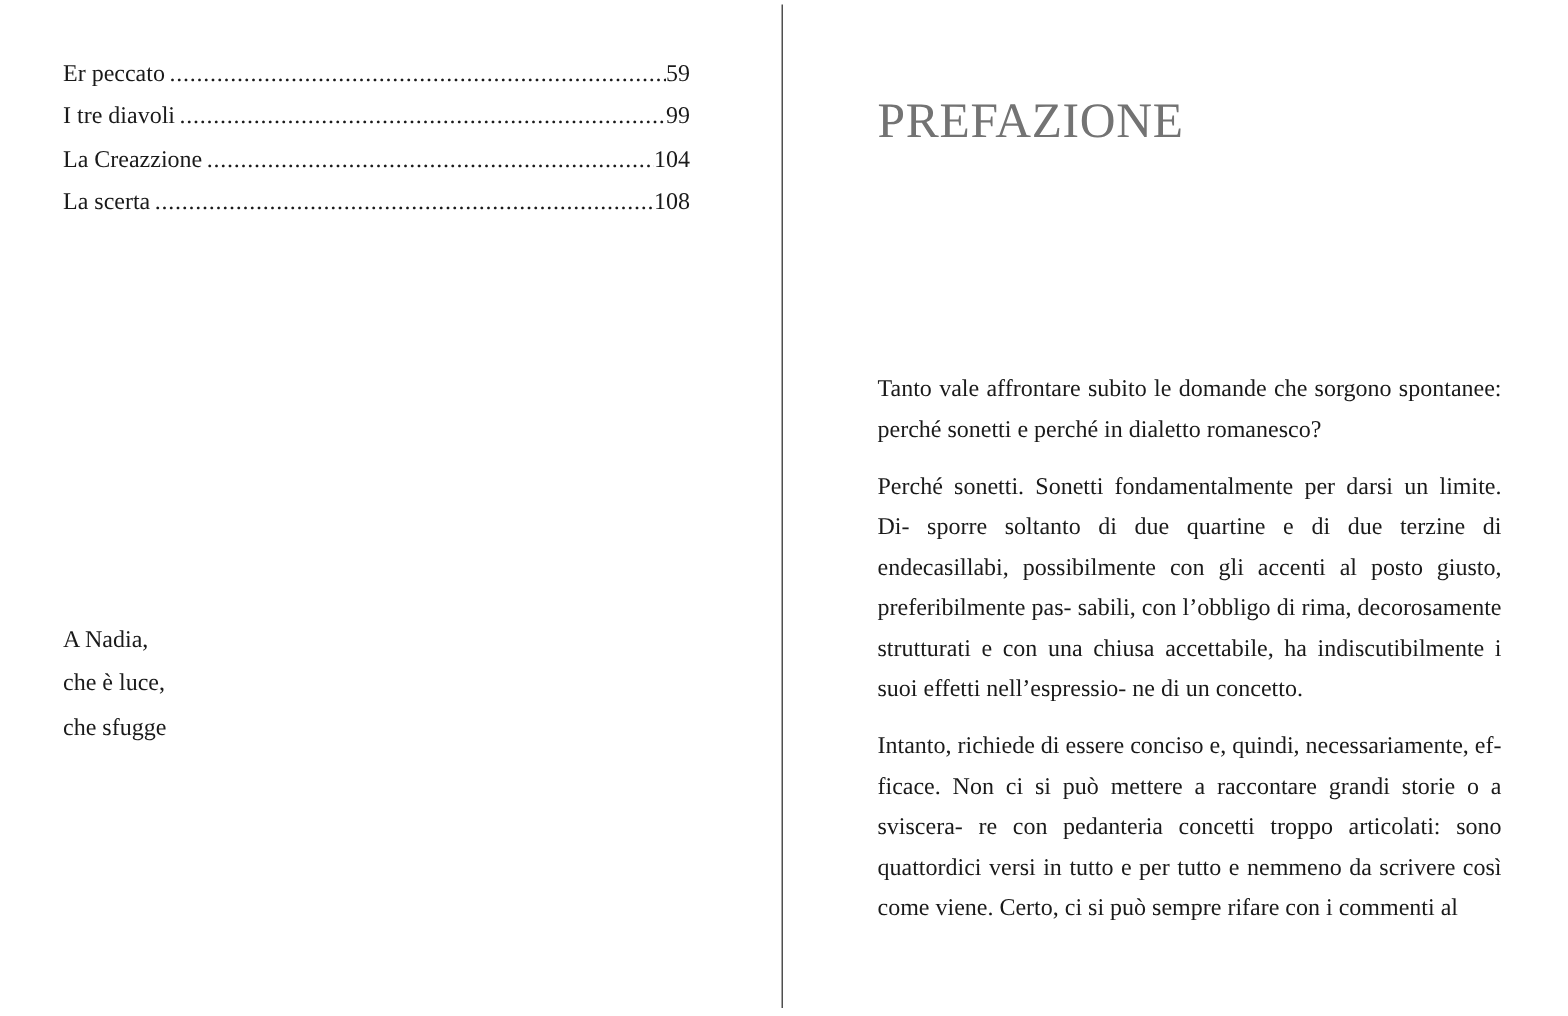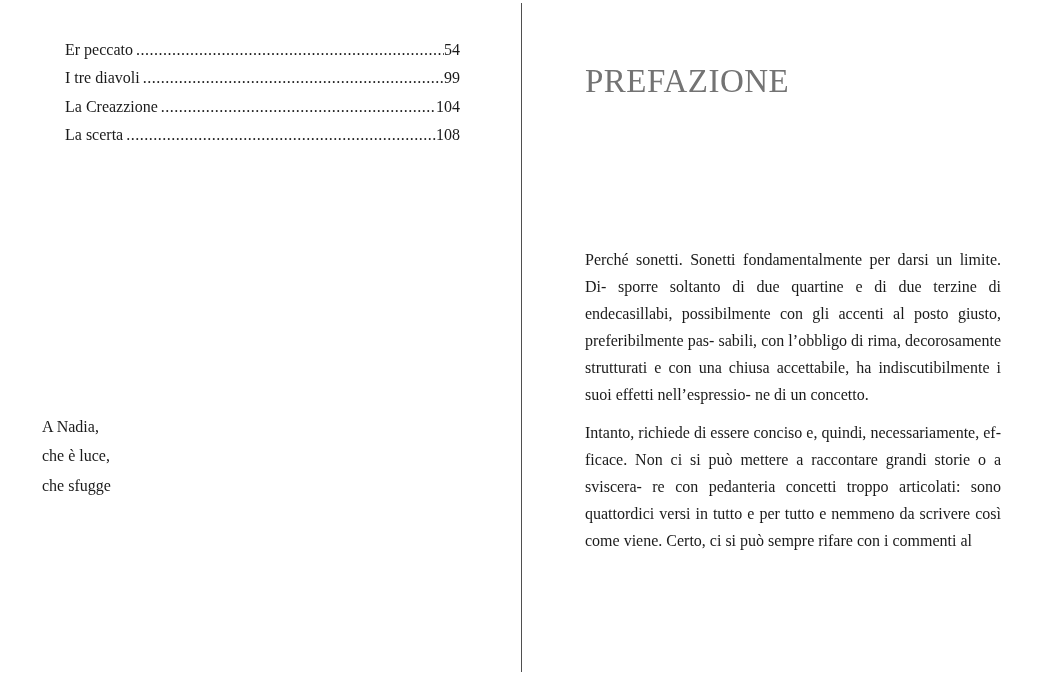--- a/index.html
+++ b/index.html
@@ -32,21 +32,20 @@
     left: 42px;
     top: 36px;
     width: 418px;
     font-size: 16px;
   }
   .toc-row {
     display: flex;
     align-items: baseline;
     line-height: 28.4px;
     white-space: nowrap;
-    margin-left: 23px;
   }
   .toc-title { flex: 0 0 auto; }
   .toc-dots {
     flex: 1 1 auto;
     overflow: hidden;
     white-space: nowrap;
     padding: 0 1px 0 3px;
     letter-spacing: 0.5px;
   }
   .toc-page { flex: 0 0 auto; }
@@ -86,21 +85,21 @@
 <body>
 
 <div>
 
   <section class="page left">
 
     <nav class="toc">
       <div class="toc-row">
         <span class="toc-title">Er peccato</span>
         <span class="toc-dots">....................................................................................................................................................................................................................................................................</span>
-        <span class="toc-page">54</span>
+        <span class="toc-page">59</span>
       </div>
       <div class="toc-row">
         <span class="toc-title">I tre diavoli</span>
         <span class="toc-dots">....................................................................................................................................................................................................................................................................</span>
         <span class="toc-page">99</span>
       </div>
       <div class="toc-row">
         <span class="toc-title">La Creazzione</span>
         <span class="toc-dots">....................................................................................................................................................................................................................................................................</span>
         <span class="toc-page">104</span>
@@ -120,19 +119,20 @@
 
   </section>
 
   <div class="divider" style="background: rgb(79, 79, 79);"></div>
 
   <section class="page right">
 
     <h1 class="chapter-title" style="color: #737373;">PREFAZIONE</h1>
 
     <div class="body-text" style="color: rgb(26, 26, 26);">
+      <p>Tanto vale affrontare subito le domande che sorgono spontanee: perché sonetti e perché in dialetto romanesco?</p>
       <p>Perché sonetti. Sonetti fondamentalmente per darsi un limite. Di- sporre soltanto di due quartine e di due terzine di endecasillabi, possibilmente con gli accenti al posto giusto, preferibilmente pas- sabili, con l’obbligo di rima, decorosamente strutturati e con una chiusa accettabile, ha indiscutibilmente i suoi effetti nell’espressio- ne di un concetto.</p>
       <p>Intanto, richiede di essere conciso e, quindi, necessariamente, ef- ficace. Non ci si può mettere a raccontare grandi storie o a sviscera- re con pedanteria concetti troppo articolati: sono quattordici versi in tutto e per tutto e nemmeno da scrivere così come viene. Certo, ci si può sempre rifare con i commenti al</p>
     </div>
 
   </section>
 
 </div>
 
 </body></html>

